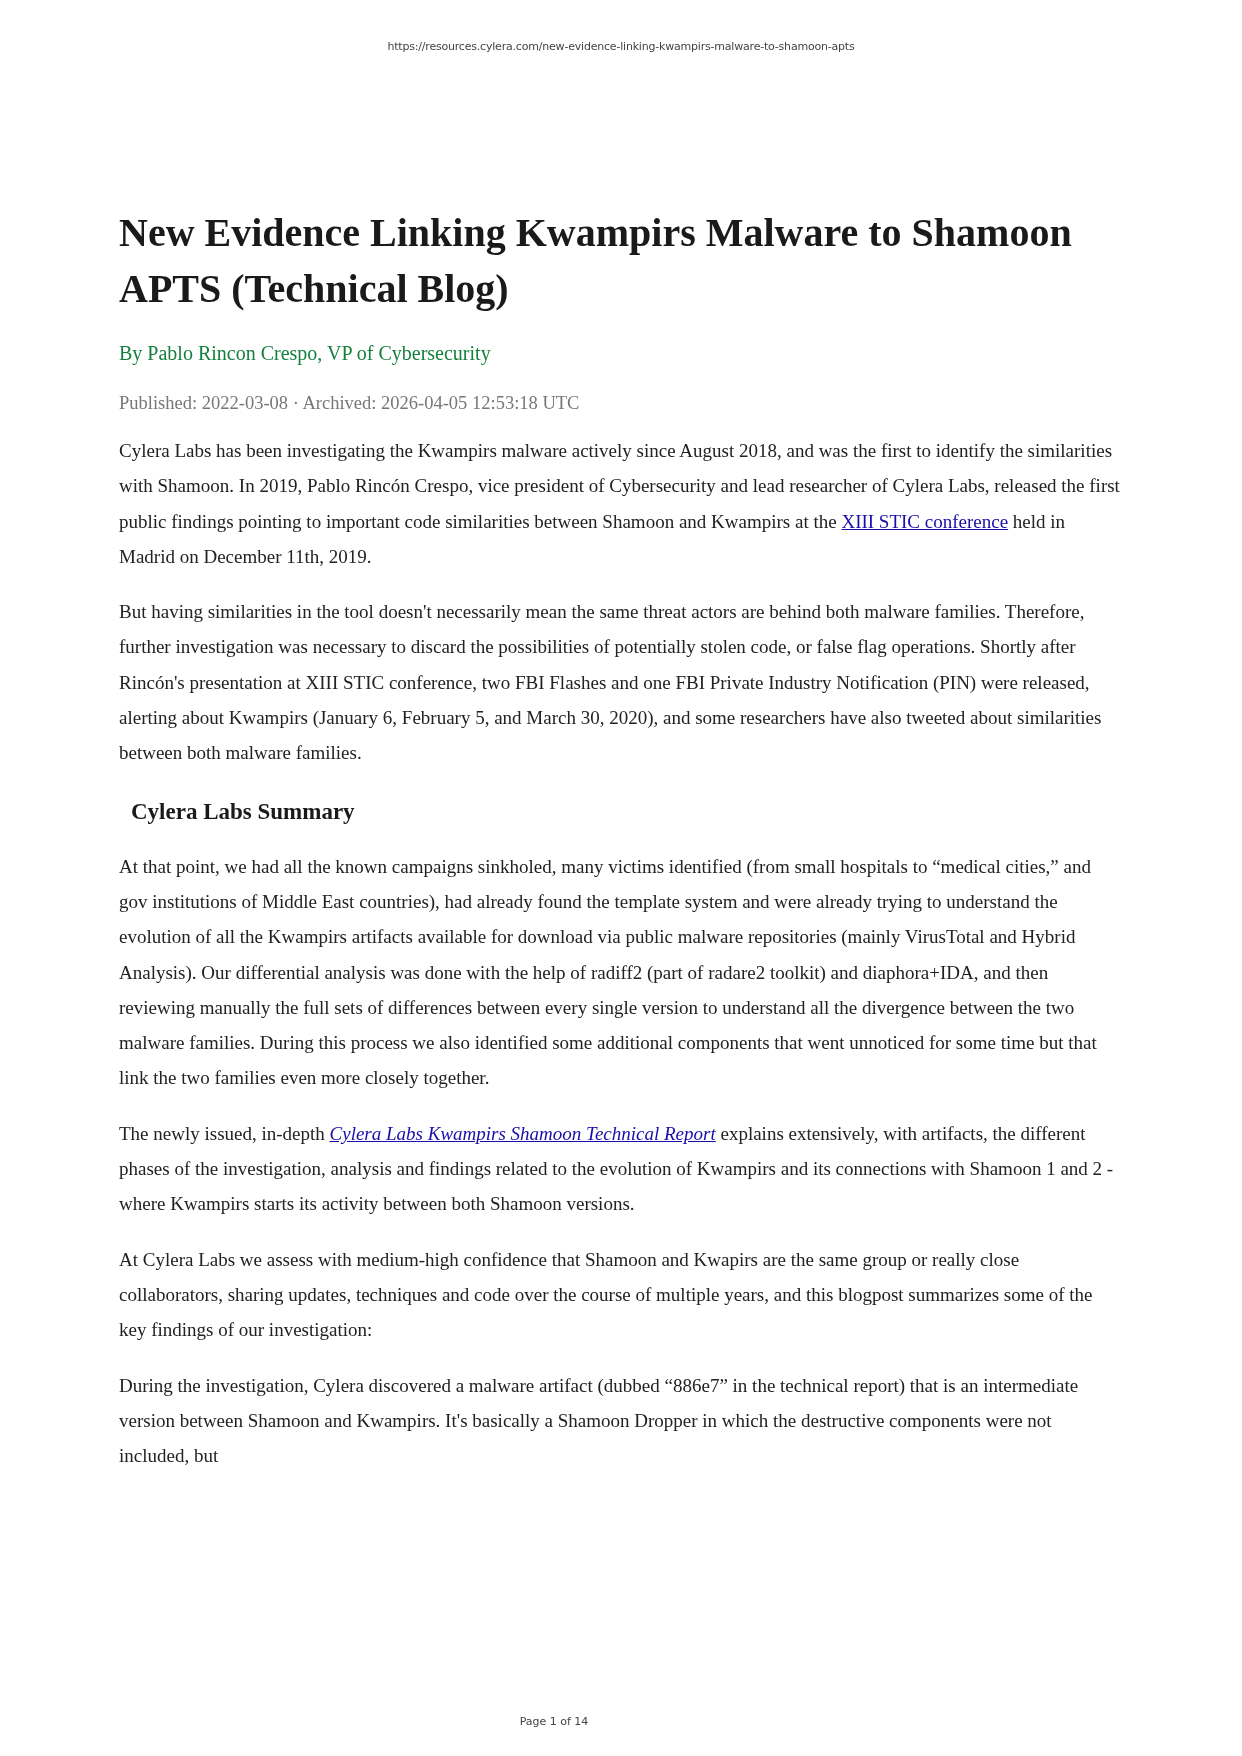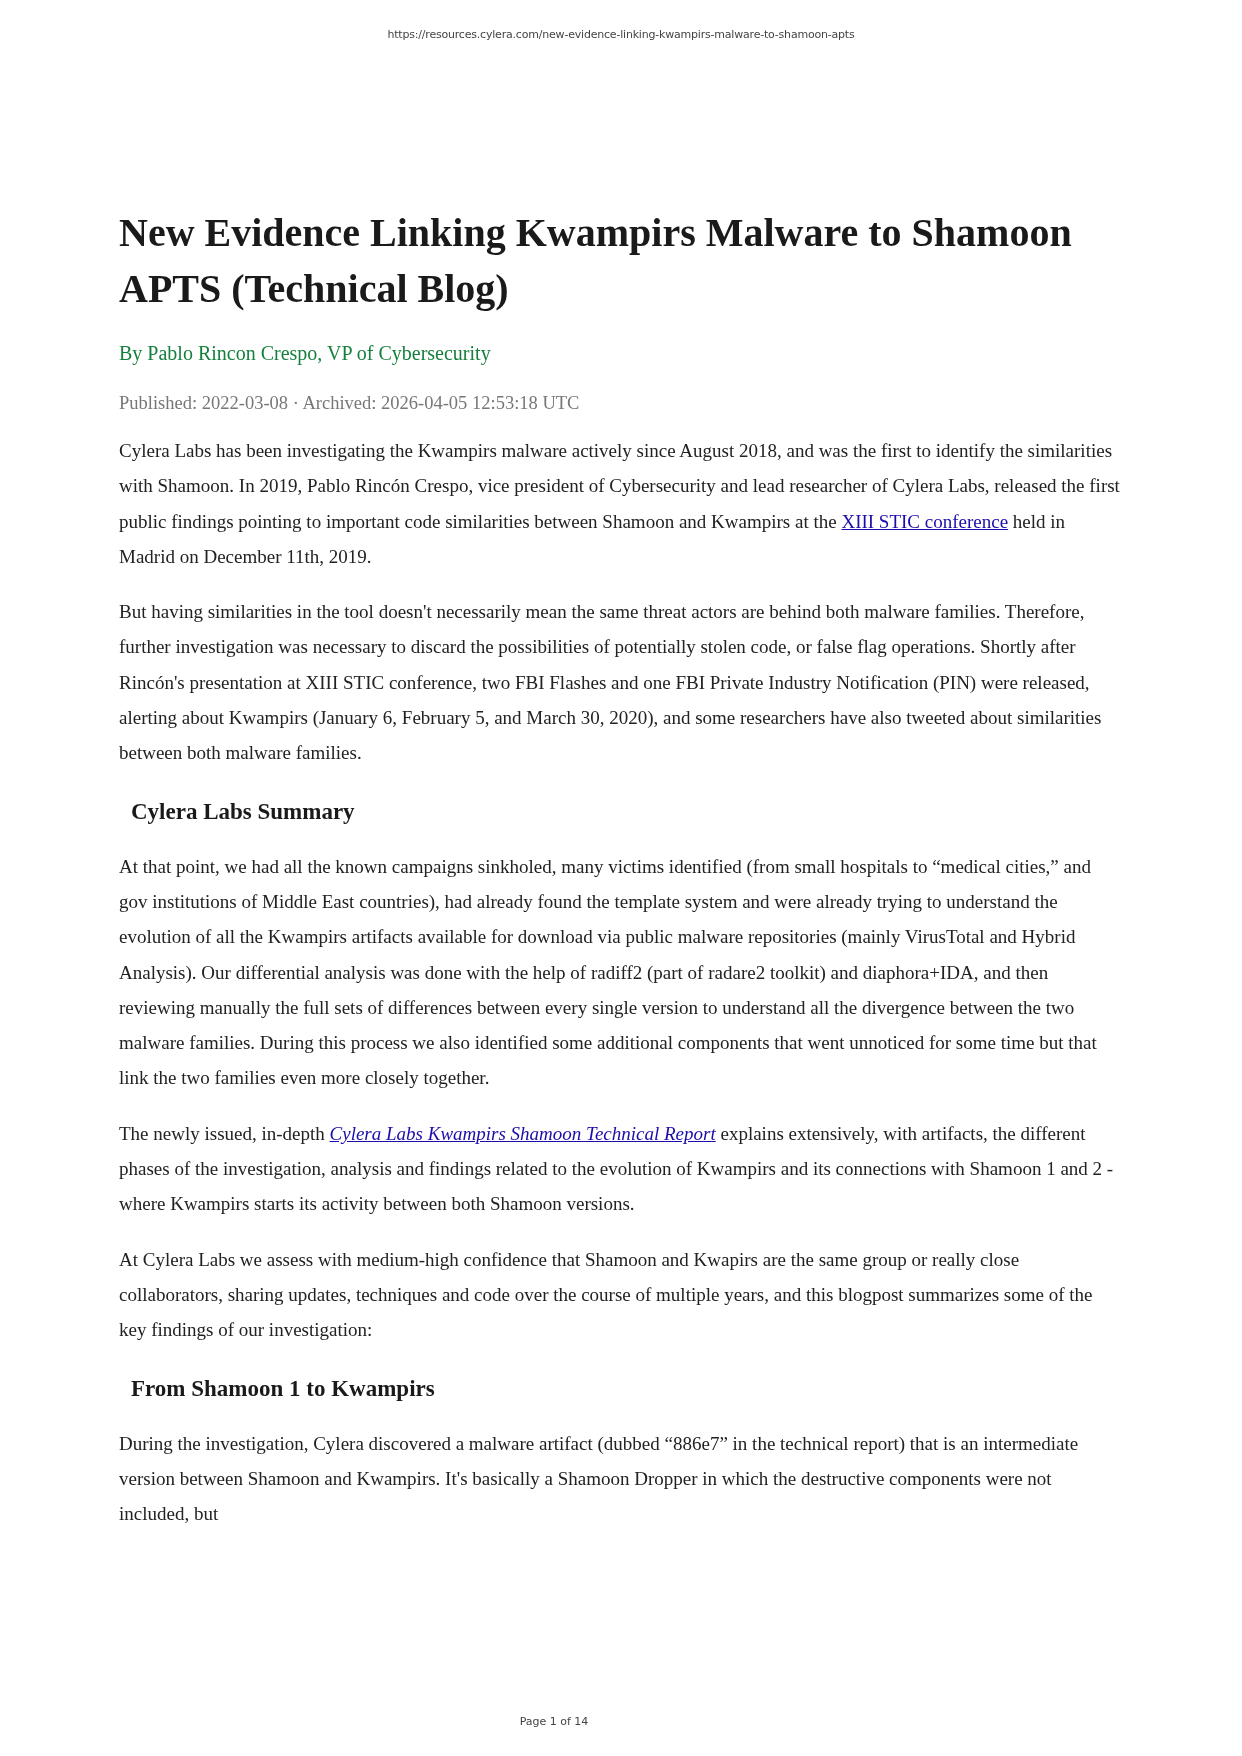--- a/index.html
+++ b/index.html
@@ -1,17 +1,17 @@
 <!DOCTYPE html>
 <html><head>
 <meta charset="utf-8">
 <style>
   html, body { margin: 0; padding: 0; background: #ffffff; }
   body { width: 1242px; height: 1756px; position: relative; overflow: hidden; color: #222; }
-  .url { position: absolute; top: 28px; left: 0; width: 1242px; text-align: center;
+  .url { position: absolute; top: 40px; left: 0; width: 1242px; text-align: center;
          font-family: "DejaVu Sans", sans-serif; font-size: 11px; color: #444; letter-spacing: -0.2px; }
   .content { position: absolute; left: 119px; top: 205px; width: 1005px;
              font-family: "Liberation Serif", serif; }
   h1 { font-size: 40px; line-height: 56px; font-weight: bold; margin: 0 0 22px 0; color: #1a1a1a; }
   .byline { font-size: 20px; color: #15803d; margin: 0 0 22px 0; line-height: 28px; }
   .meta { font-size: 18.5px; color: #777; margin: 0 0 16px 0; line-height: 28px; }
   p { font-size: 19px; line-height: 35.3px; margin: 0 0 20px 0; color: #222; }
   h2 { font-size: 23px; font-weight: bold; margin: 26px 0 22px 12px; line-height: 30px; color: #1a1a1a; }
   a { color: #1a0dab; text-decoration: underline; }
   a.report { font-style: italic; }
@@ -33,18 +33,17 @@
   <p>But having similarities in the tool doesn't necessarily mean the same threat actors are behind both malware families. Therefore, further investigation was necessary to discard the possibilities of potentially stolen code, or false flag operations. Shortly after Rincón's presentation at XIII STIC conference, two FBI Flashes and one FBI Private Industry Notification (PIN) were released, alerting about Kwampirs (January 6, February 5, and March 30, 2020), and some researchers have also tweeted about similarities between both malware families.</p>
 
   <h2>Cylera Labs Summary</h2>
 
   <p>At that point, we had all the known campaigns sinkholed, many victims identified (from small hospitals to “medical cities,” and gov institutions of Middle East countries), had already found the template system and were already trying to understand the evolution of all the Kwampirs artifacts available for download via public malware repositories (mainly VirusTotal and Hybrid Analysis). Our differential analysis was done with the help of radiff2 (part of radare2 toolkit) and diaphora+IDA, and then reviewing manually the full sets of differences between every single version to understand all the divergence between the two malware families. During this process we also identified some additional components that went unnoticed for some time but that link the two families even more closely together.</p>
 
   <p><span>The newly issued, in-depth </span><a href="#" class="report">Cylera Labs Kwampirs Shamoon Technical Report</a><span> explains extensively, with artifacts, the different phases of the investigation, analysis and findings related to the evolution of Kwampirs and its connections with Shamoon 1 and 2 - where Kwampirs starts its activity between both Shamoon versions.</span></p>
 
   <p>At Cylera Labs we assess with medium-high confidence that Shamoon and Kwapirs are the same group or really close collaborators, sharing updates, techniques and code over the course of multiple years, and this blogpost summarizes some of the key findings of our investigation:</p>
 
-  <h2>From Shamoon 1 to Kwampirs</h2>
 
   <p>During the investigation, Cylera discovered a malware artifact (dubbed “886e7” in the technical report) that is an intermediate version between Shamoon and Kwampirs. It's basically a Shamoon Dropper in which the destructive components were not included, but</p>
 </div>
 
 <div class="footer">Page 1 of 14</div>
 
 </body></html>

